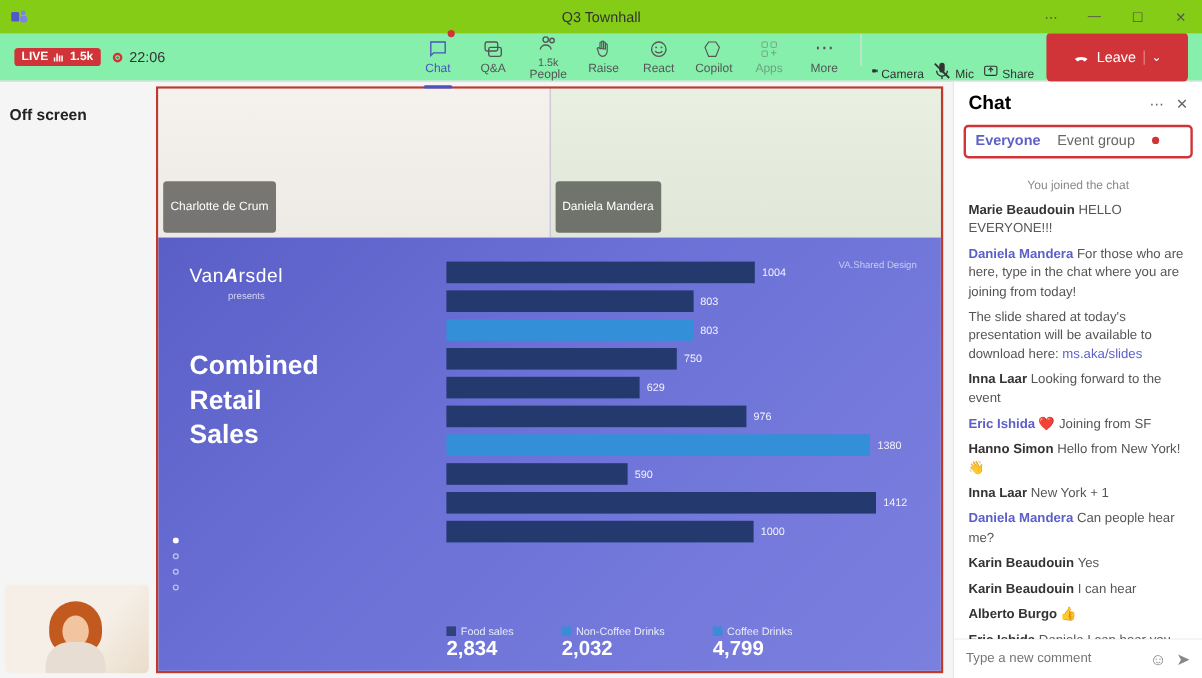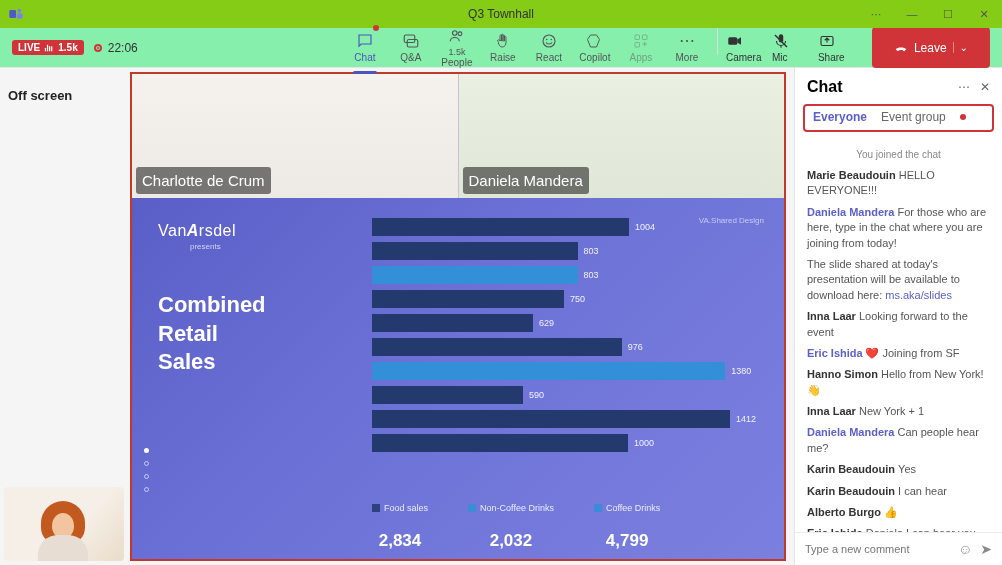--- a/index.html
+++ b/index.html
@@ -17,58 +17,58 @@
   .rec-dot::after{content:"";position:absolute;inset:1px;border-radius:50%;background:#d13438;}
   .rec-time { margin-left: 6px; font-size: 12px; color: #333; }
   .toolbar-center { margin-left: auto; display: flex; gap: 2px; }
   .tbtn { display: flex; flex-direction: column; align-items: center; justify-content: center; width: 44px; font-size: 10px; color: #555; gap:2px; cursor: pointer; position:relative;}
   .tbtn svg { width: 18px; height: 18px; }
   .tbtn-count { font-size: 9px; }
   .tbtn.active{color:#4b53bc;}
   .tbtn.active::after{content:"";position:absolute;bottom:-6px;left:10px;right:10px;height:3px;background:#4b53bc;border-radius:2px;}
   .tbtn .badge{position:absolute;top:-2px;right:8px;width:6px;height:6px;background:#d13438;border-radius:50%;}
   .vdiv { width: 1px; height: 28px; background: #ddd; margin: 0 6px; }
-  .ctrl-btn { display: flex; flex-direction: column; align-items: flex-start; justify-content: center; width: 44px; font-size: 10px; color: #333; gap:2px;}
+  .ctrl-btn { display: flex; flex-direction: row; align-items: flex-end; justify-content: center; width: 44px; font-size: 10px; color: #333; gap:2px;}
   .ctrl-btn svg{width:18px;height:18px;}
   .leave-btn { background: #d13438; color: #fff; font-size: 12px; padding: 6px 22px; border-radius: 4px; display: flex; align-items: center; gap: 6px; margin-left:8px;}
   .leave-chev{border-left:1px solid rgba(255,255,255,0.4);padding-left:6px;font-size:10px;}
 
   .main { flex: 1; display: flex; overflow: hidden; }
   .left { width: 130px; padding: 20px 8px; position: relative;}
   .left .off-screen { font-size: 13px; font-weight: 600; color: #222;}
   .self-view{position:absolute;bottom:4px;left:4px;width:120px;height:74px;border-radius:4px;overflow:hidden;background:linear-gradient(130deg,#f6efe7 60%,#e9dcc9);}
   .self-view .person{position:absolute;bottom:0;left:30px;width:58px;height:62px;}
   .self-view .hair{width:44px;height:44px;background:#c25a1f;border-radius:50% 50% 40% 40%;position:absolute;top:2px;left:7px;}
   .self-view .face{width:22px;height:26px;background:#f3c4a0;border-radius:50%;position:absolute;top:14px;left:18px;}
   .self-view .body{width:50px;height:26px;background:#e7ddd2;border-radius:20px 20px 0 0;position:absolute;bottom:0;left:4px;}
 
   .stage { flex: 1; padding: 4px 8px 4px 0; }
   .stage-inner { width: 100%; height: 100%; border: 2px solid #c0392b; display: flex; flex-direction: column; }
   .participants { display: flex; height: 124px; gap:1px; background:#c6c1d6;}
   .participant { flex: 1; position: relative; background: #e0dcd8; overflow:hidden;}
-  .participant .name { position: absolute; bottom: 4px; left: 4px; background: rgba(0,0,0,0.5); color: #fff; font-size: 15px; padding: 5px 6px; border-radius: 3px; }
+  .participant .name { position: absolute; bottom: 4px; left: 4px; background: rgba(0,0,0,0.5); color: #fff; font-size: 10px; padding: 16px 6px; border-radius: 3px; }
   .p1-bg{background:linear-gradient(180deg,#f5f2ed,#edeae5);}
   .p1-fig{position:absolute;left:48px;bottom:0;}
   .p2-bg{background:linear-gradient(180deg,#e9efe1,#e0e6d8);}
   .p2-fig{position:absolute;left:60px;bottom:0;}
 
   .slide { flex: 1; background: linear-gradient(135deg, #5a5fc7, #6b70d6 40%, #7b80df); position: relative; color: #fff; padding: 24px 26px 10px; display:flex; flex-direction:column;}
   .slide .brand { font-size: 16px; font-weight: 300; letter-spacing:0.5px;}
   .slide .brand b{font-weight:600;}
   .slide .presents{font-size:8px;opacity:0.7;margin-top:2px;margin-left:32px;}
   .slide .attr{position:absolute;top:18px;right:20px;font-size:8px;opacity:0.6;}
   .slide .heading { font-size: 22px; font-weight: 700; margin-top: 40px; line-height:1.3;}
   .chart { position: absolute; top: 20px; left: 240px; right: 28px; bottom: 48px;}
   .bar-row{display:flex;align-items:center;height:18px;margin-bottom:6px;}
   .bar{height:18px;display:flex;align-items:center;}
   .bar-dark{background:#243a6e;}
   .bar-light{background:#328fd8;}
   .bar-label{font-size:9px;margin-left:6px;opacity:0.9;}
   .legend{position:absolute;bottom:8px;left:240px;right:28px;display:flex;gap:40px;}
-  .legend-item{display:flex;flex-direction:column;gap:18px;align-items:center;}
+  .legend-item{display:flex;flex-direction:column;gap:0;}
   .legend-label{font-size:9px;opacity:0.85;display:flex;align-items:center;gap:4px;}
   .legend-label::before{content:"";width:8px;height:8px;background:#328fd8;display:inline-block;}
   .legend-item:first-child .legend-label::before{background:#243a6e;}
   .legend-val{font-size:17px;font-weight:700;}
   .dots{position:absolute;left:12px;top:250px;display:flex;flex-direction:column;gap:8px;}
   .dots span{width:5px;height:5px;border:1px solid rgba(255,255,255,0.6);border-radius:50%;}
   .dots span.on{background:#fff;}
 
   .chat-panel { width: 208px; background: #fff; border-left: 1px solid #e5e5e5; display: flex; flex-direction: column; }
   .chat-header { padding: 10px 12px 8px; display:flex; align-items:center;}

